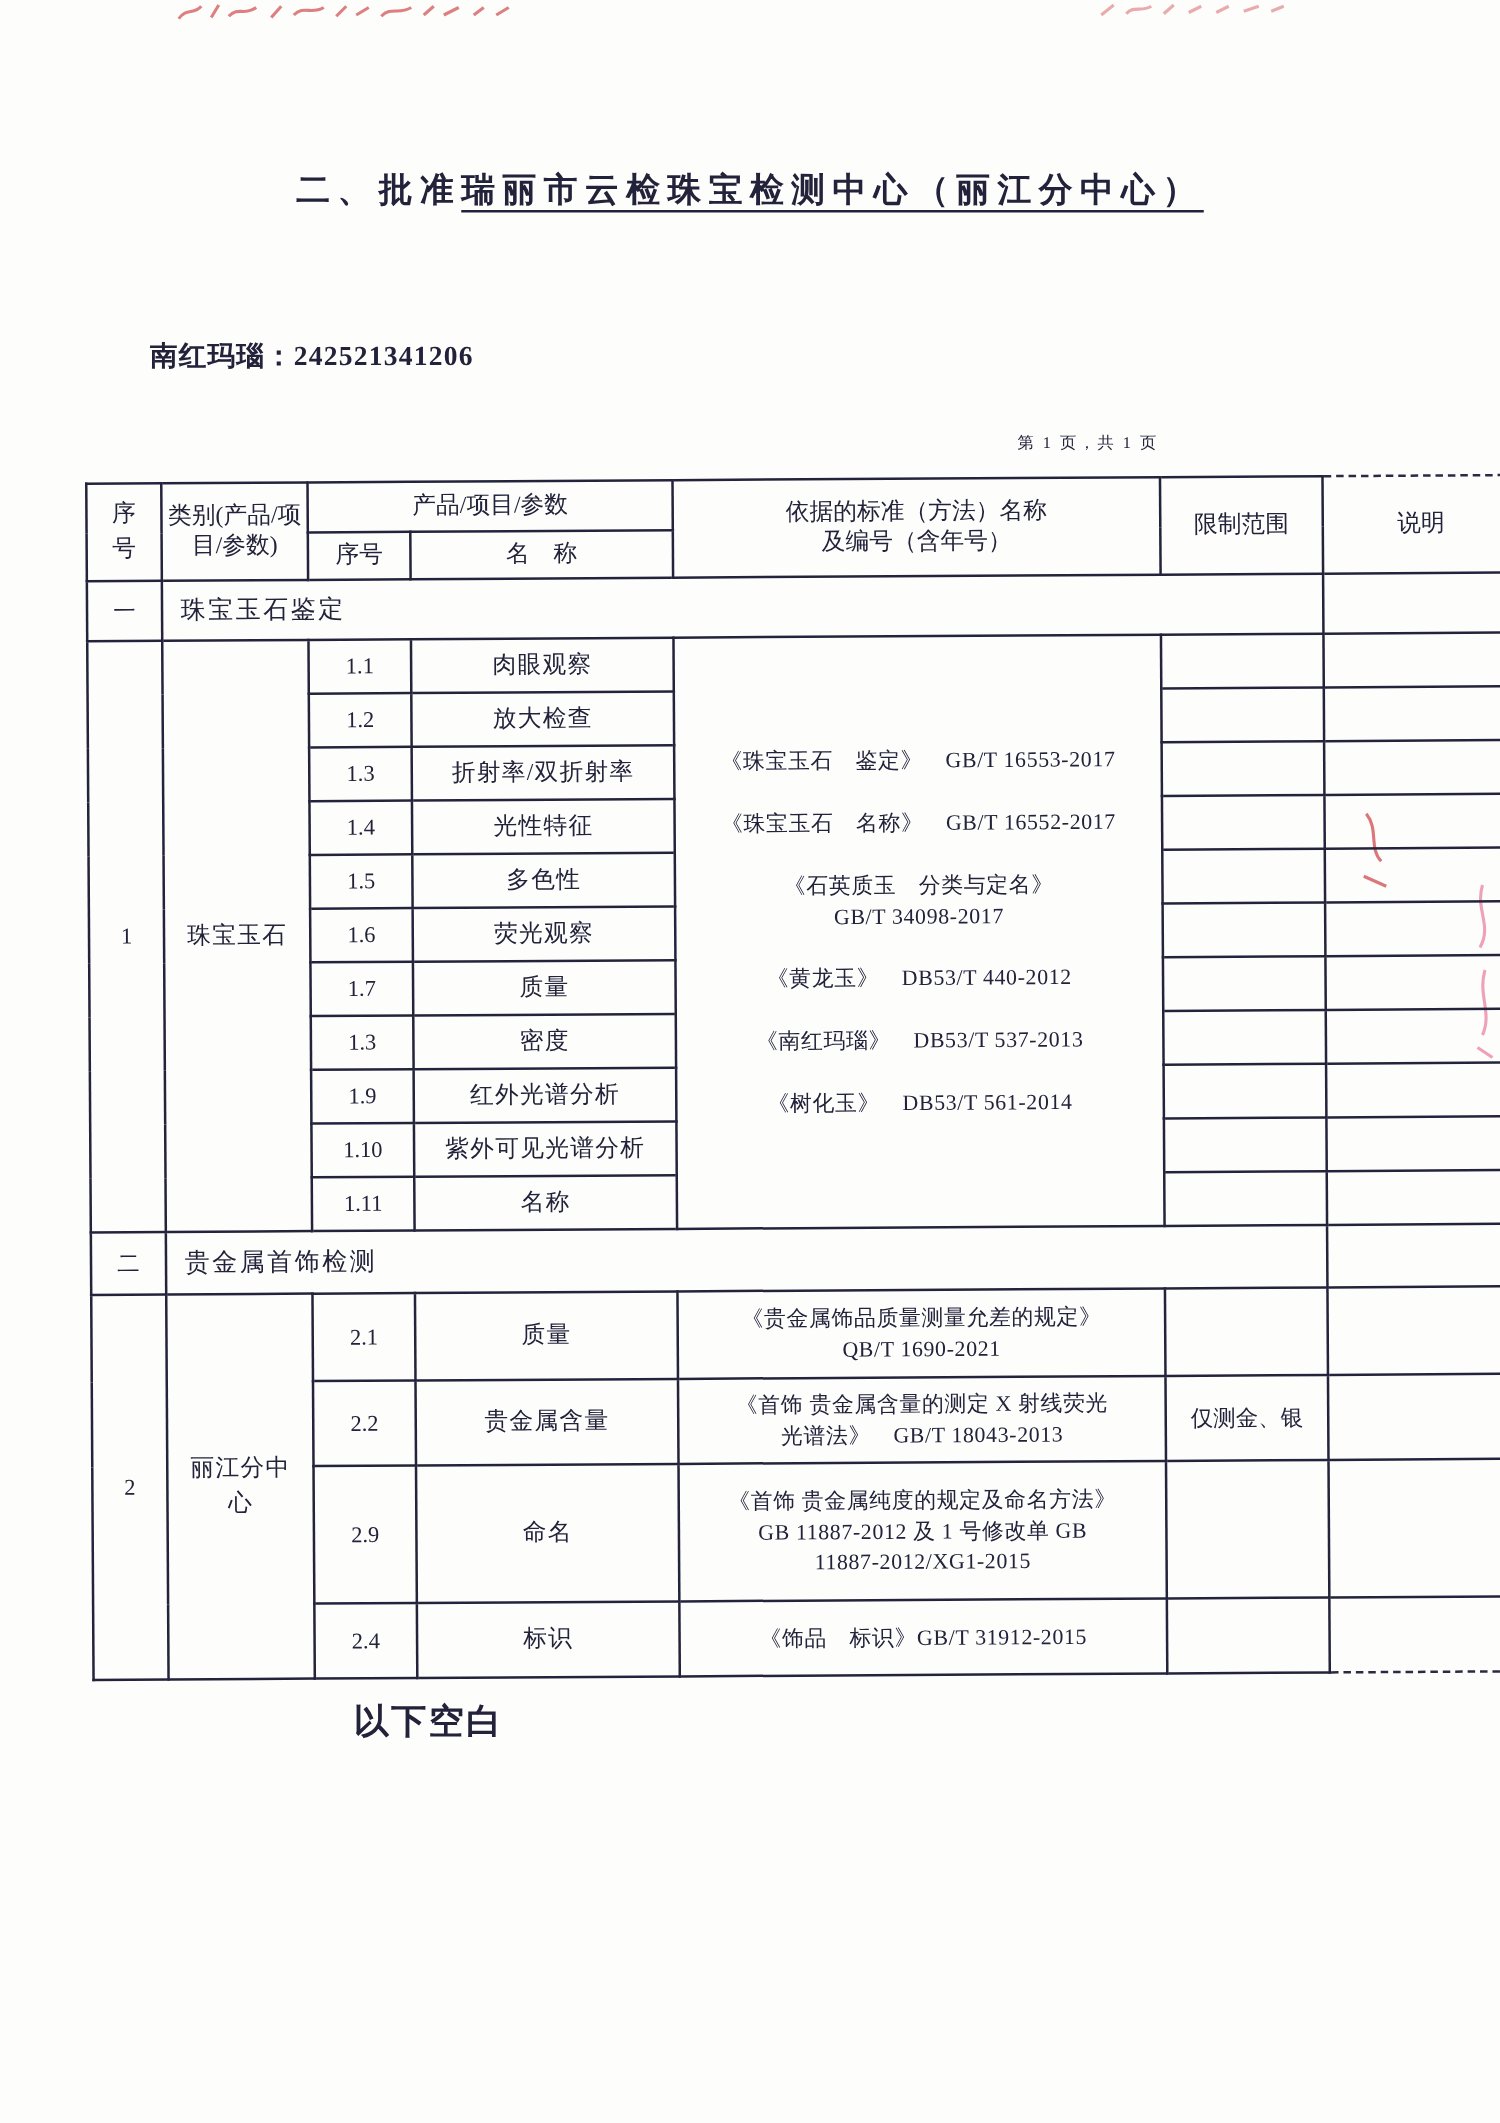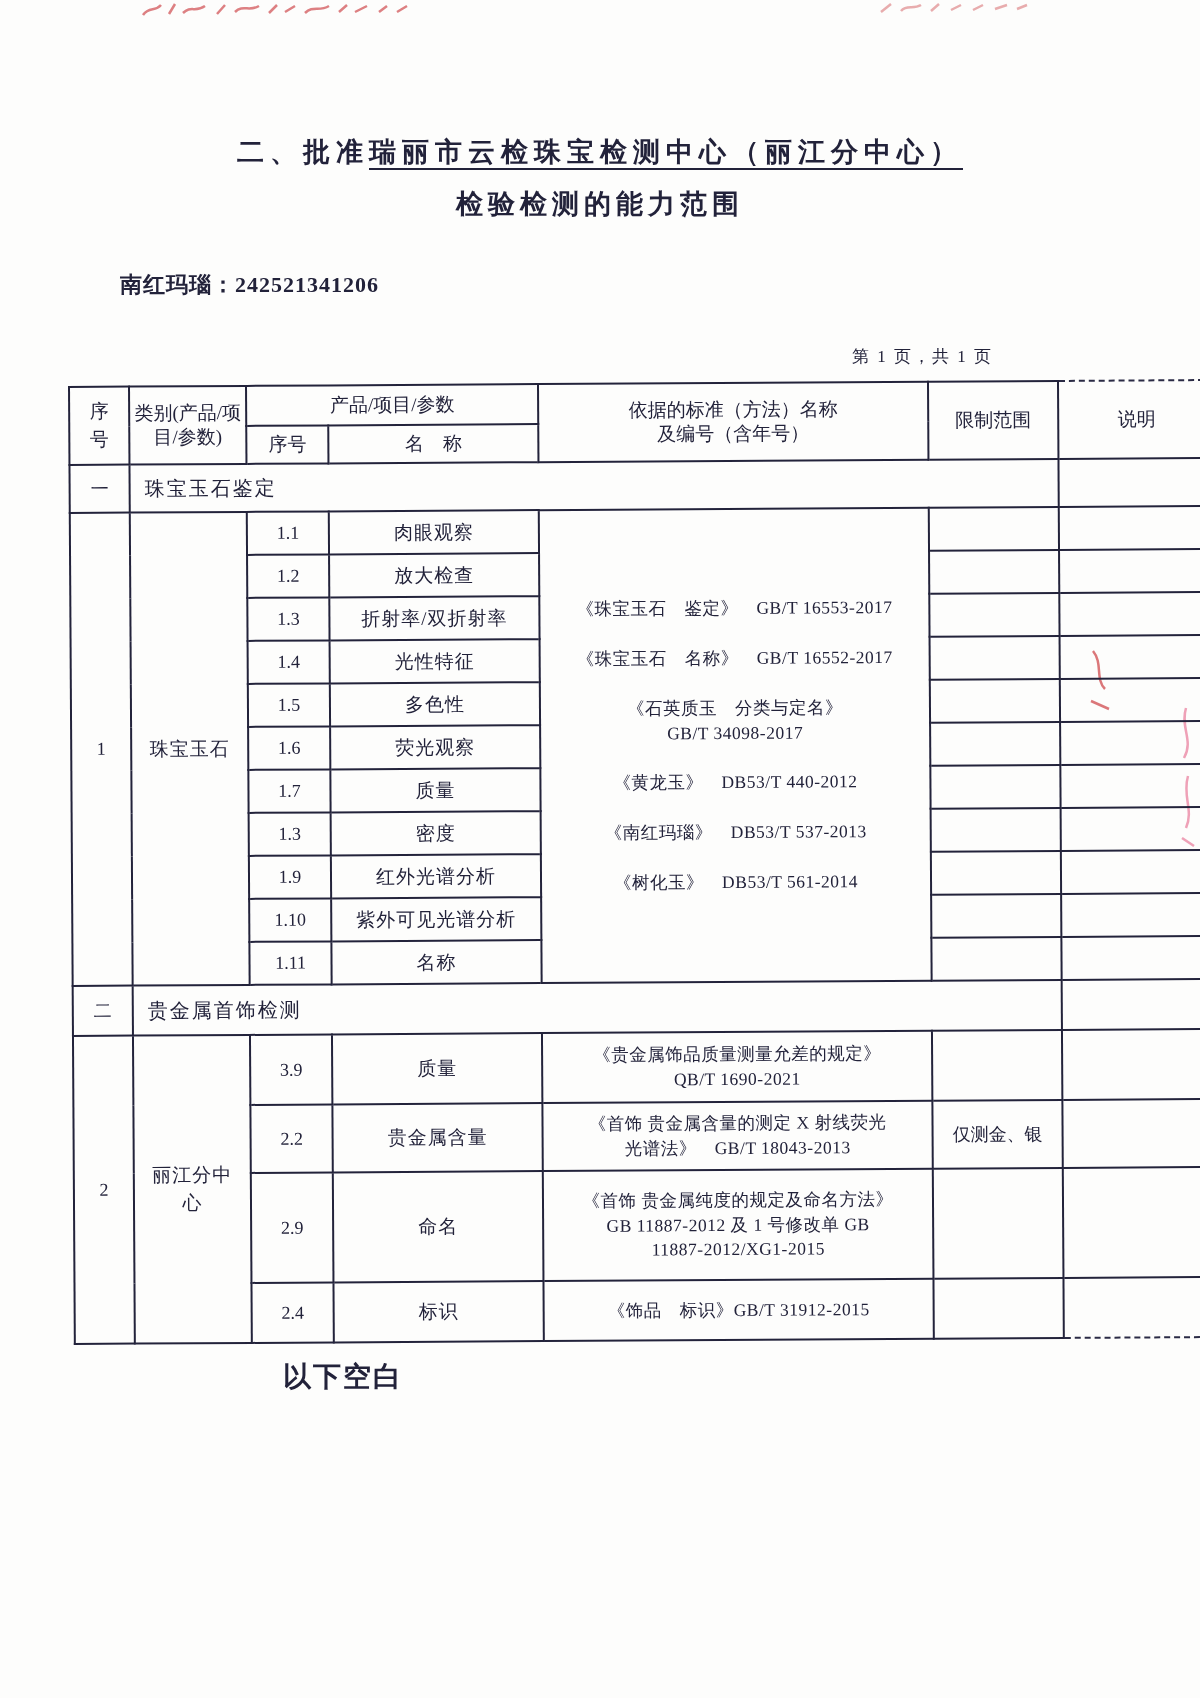--- a/index.html
+++ b/index.html
@@ -11,21 +11,21 @@
   .page{position:absolute;inset:0;}
 
   
   .title-block{position:absolute;top:134px;left:0;width:100%;text-align:center;}
   .title-line1{font-size:27px;font-weight:bold;letter-spacing:6px;white-space:nowrap;}
   .title-org{text-decoration:underline;text-underline-offset:7px;text-decoration-thickness:2px;}
   .title-line2{font-size:27px;font-weight:bold;letter-spacing:5px;margin-top:16px;}
 
   .meta-cert{position:absolute;left:120px;top:270px;font-size:22px;font-weight:bold;letter-spacing:1px;}
   .meta-addr{position:absolute;left:120px;top:321px;font-size:21px;font-weight:bold;letter-spacing:1.5px;}
-  .page-indicator{position:absolute;left:852px;top:345px;font-size:17px;letter-spacing:2px;}
+  .page-indicator{position:absolute;left:814px;top:345px;font-size:13px;letter-spacing:2px;}
 
   
   .table-wrap{position:absolute;left:68px;top:386px;transform:rotate(-0.35deg);transform-origin:0 0;}
   table{border-collapse:collapse;table-layout:fixed;width:1145px;}
   td,th{
     border:2px solid #23233b;padding:0 2px;text-align:center;vertical-align:middle;
     font-size:18px;font-weight:normal;line-height:1.25;overflow:hidden;
   }
   th{font-size:19px;}
   .pre{white-space:pre-line;}
@@ -65,21 +65,20 @@
   </svg>
   <svg class="mark" style="left:1085px;top:645px;" width="30" height="70" viewBox="0 0 30 70">
     <path d="M8 6 C18 18 10 34 20 44 M6 56 L24 64" stroke="#cf4a4e" stroke-width="2.5" fill="none" opacity="0.75"></path>
   </svg>
   <svg class="mark" style="left:1176px;top:700px;" width="24" height="150" viewBox="0 0 24 150">
     <path d="M10 8 C4 28 18 40 8 58 M12 76 C6 96 18 110 10 128 M6 138 L18 146" stroke="#e8799a" stroke-width="2.5" fill="none" opacity="0.7"></path>
   </svg>
 
   <div class="title-block">
     <div class="title-line1"><span>二、批准</span><span class="title-org">瑞丽市云检珠宝检测中心（丽江分中心）</span></div>
-    <div class="title-line2">检验检测的能力范围</div>
   </div>
 
   <div class="meta-cert"><span>南红玛瑙：</span><span>242521341206</span></div>
 
 
   <div class="page-indicator">第 1 页，共 1 页</div>
 
   <div class="table-wrap">
   <table>
     <colgroup>
@@ -198,21 +197,21 @@
 
     <tr class="srow2">
       <td>二</td>
       <td colspan="5" class="section-title">贵金属首饰检测</td>
       <td class="cut"></td>
     </tr>
 
     <tr class="r70">
       <td rowspan="4">2</td>
       <td rowspan="4" class="cat-cell"><span class="w4">丽江分中心</span></td>
-      <td>3.9</td>
+      <td>2.1</td>
       <td class="name-cell">质量</td>
       <td class="pre standards">《贵金属饰品质量测量允差的规定》
 QB/T 1690-2021</td>
       <td></td>
       <td class="cut"></td>
     </tr>
     <tr class="r68">
       <td>2.2</td>
       <td class="name-cell">贵金属含量</td>
       <td class="pre standards">《首饰 贵金属含量的测定 X 射线荧光

